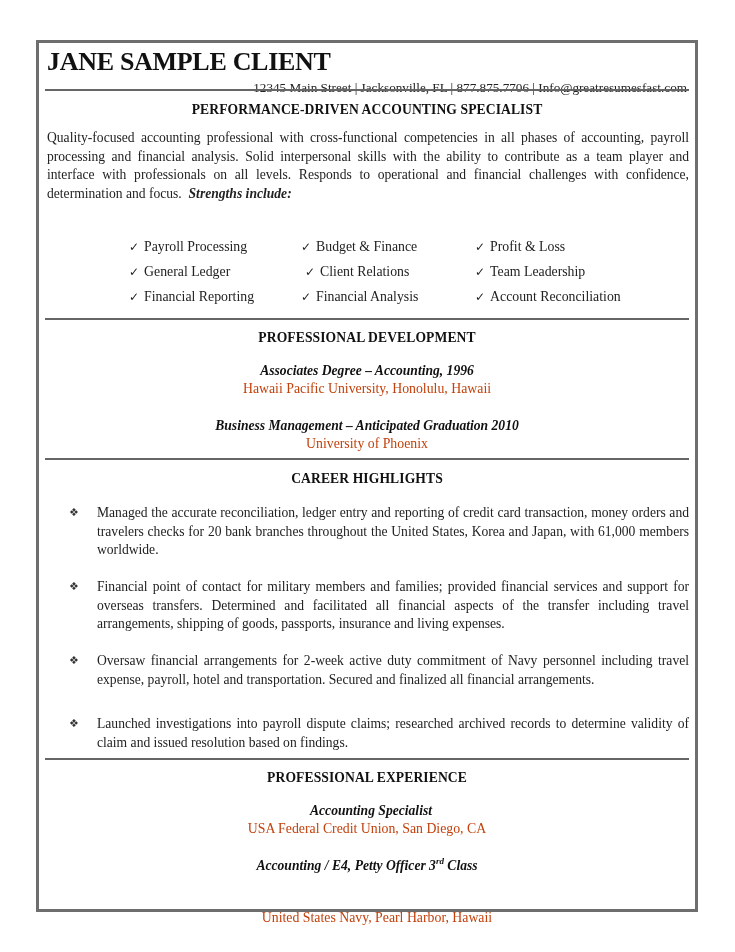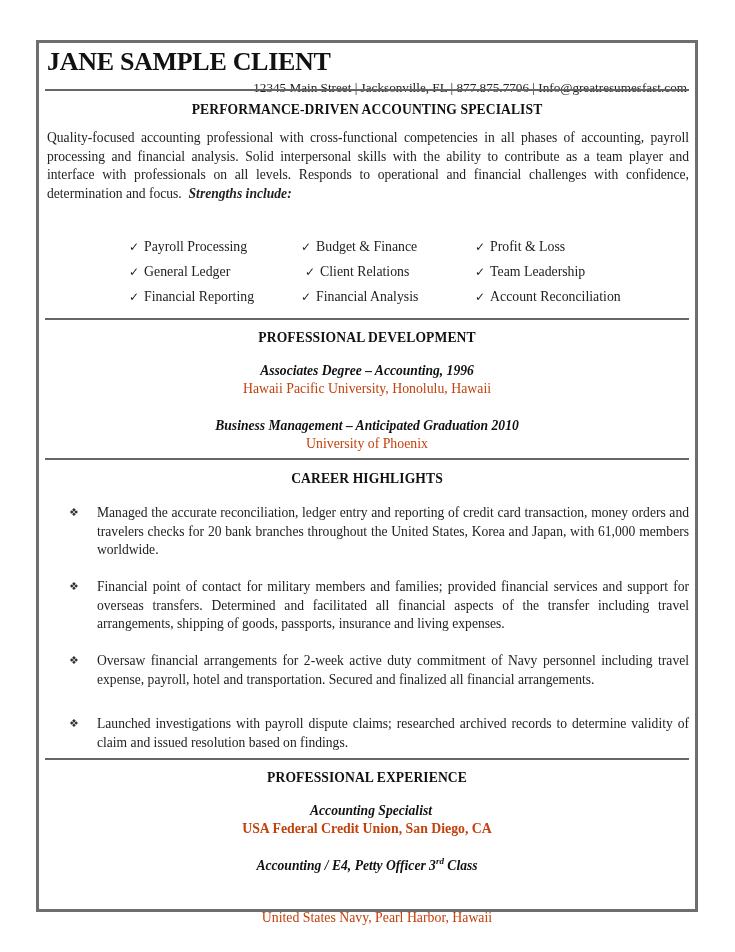--- a/index.html
+++ b/index.html
@@ -77,25 +77,25 @@
     <div class="bullet" style="top:535px;">
       <span class="diamond-icon">❖</span>
       <div class="text">Financial point of contact for military members and families; provided financial services and support for overseas transfers.  Determined and facilitated all financial aspects of the transfer including travel arrangements, shipping of goods, passports, insurance and living expenses.</div>
     </div>
     <div class="bullet" style="top:609px;">
       <span class="diamond-icon">❖</span>
       <div class="text">Oversaw financial arrangements for 2-week active duty commitment of Navy personnel including travel expense, payroll, hotel and transportation.  Secured and finalized all financial arrangements.</div>
     </div>
     <div class="bullet" style="top:672px;">
       <span class="diamond-icon">❖</span>
-      <div class="text">Launched investigations with payroll dispute claims; researched archived records to determine validity of claim and issued resolution based on findings.</div>
+      <div class="text">Launched investigations into payroll dispute claims; researched archived records to determine validity of claim and issued resolution based on findings.</div>
     </div>
   </div>
 
   <div class="rule" style="top:715px;"></div>
 
   <div class="heading" style="top:727px;">PROFESSIONAL EXPERIENCE</div>
   <div class="edu-title" style="top:760px;padding-left:8px;">Accounting Specialist</div>
-  <div class="edu-sub" style="top:778px;font-weight:bold;">USA Federal Credit Union, San Diego, CA</div>
+  <div class="edu-sub" style="top:778px;">USA Federal Credit Union, San Diego, CA</div>
   <div class="edu-title" style="top:813px;"><span>Accounting / E4, Petty Officer 3</span><sup>rd</sup><span> Class</span></div>
   <div class="edu-sub" style="top:867px;padding-left:20px;">United States Navy, Pearl Harbor, Hawaii</div>
 
 </div>
 
 </body></html>

